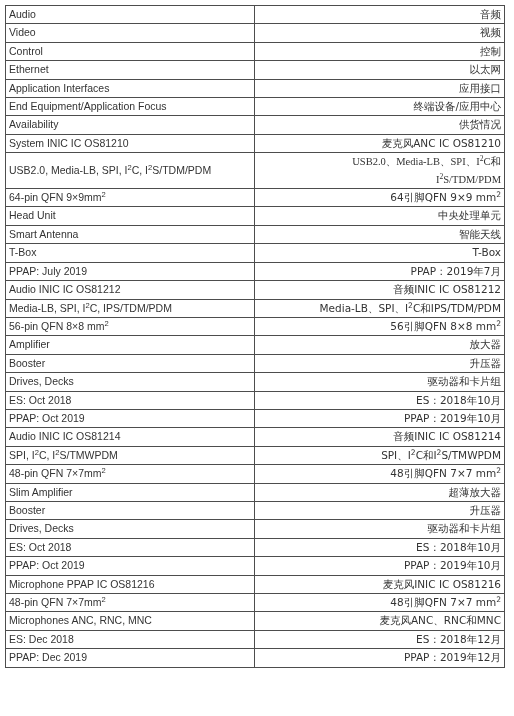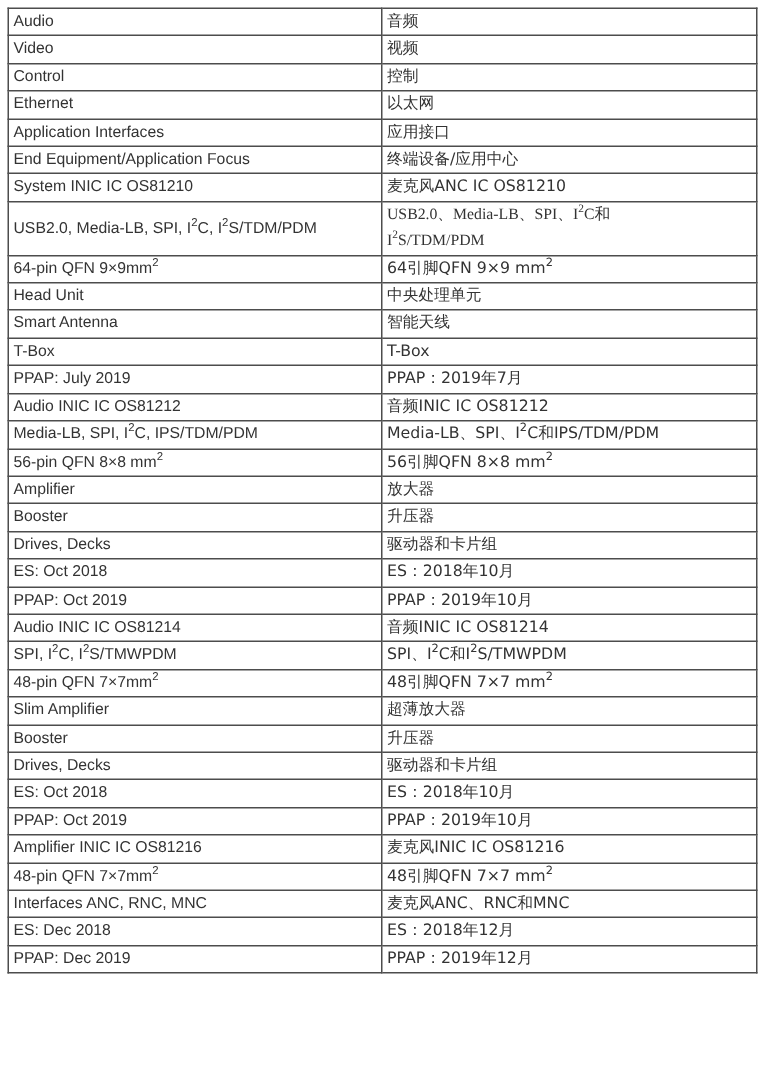--- a/index.html
+++ b/index.html
@@ -37,20 +37,21 @@
     height: 17.4px;
     vertical-align: middle;
     white-space: nowrap;
     overflow: visible;
     color: #333333;
     letter-spacing: 0px;
   }
   table.spec-table td.cell-zh {
     font-family: "DejaVu Sans", "Liberation Sans", sans-serif;
     font-size: 10.5px;
+    text-align: right;
   }
   table.spec-table tr.row-tall td {
     height: 34.8px;
     line-height: 17.4px;
     white-space: normal;
     vertical-align: middle;
   }
   table.spec-table tr.row-tall td.cell-en {
     white-space: nowrap;
   }
@@ -89,20 +90,24 @@
         </tr>
         <tr>
           <td class="cell-en">Application Interfaces</td>
           <td class="cell-zh">应用接口</td>
         </tr>
         <tr>
           <td class="cell-en">End Equipment/Application Focus</td>
           <td class="cell-zh">终端设备/应用中心</td>
         </tr>
         <tr>
+          <td class="cell-en">Availability</td>
+          <td class="cell-zh">供货情况</td>
+        </tr>
+        <tr>
           <td class="cell-en">System INIC IC OS81210</td>
           <td class="cell-zh">麦克风ANC IC OS81210</td>
         </tr>
         <tr class="row-tall">
           <td class="cell-en">USB2.0, Media-LB, SPI, I<sup>2</sup>C, I<sup>2</sup>S/TDM/PDM</td>
           <td class="cell-zh">
             <span class="nowrapline">USB2.0、Media-LB、SPI、I<sup>2</sup>C和</span>
             <span class="nowrapline">I<sup>2</sup>S/TDM/PDM</span>
           </td>
         </tr>
@@ -184,29 +189,29 @@
         </tr>
         <tr>
           <td class="cell-en">ES: Oct 2018</td>
           <td class="cell-zh">ES：2018年10月</td>
         </tr>
         <tr>
           <td class="cell-en">PPAP: Oct 2019</td>
           <td class="cell-zh">PPAP：2019年10月</td>
         </tr>
         <tr>
-          <td class="cell-en">Amplifier INIC IC OS81216</td>
+          <td class="cell-en">Microphone PPAP IC OS81216</td>
           <td class="cell-zh">麦克风INIC IC OS81216</td>
         </tr>
         <tr>
           <td class="cell-en">48-pin QFN 7×7mm<sup>2</sup></td>
           <td class="cell-zh">48引脚QFN 7×7 mm<sup>2</sup></td>
         </tr>
         <tr>
-          <td class="cell-en">Interfaces ANC, RNC, MNC</td>
+          <td class="cell-en">Microphones ANC, RNC, MNC</td>
           <td class="cell-zh">麦克风ANC、RNC和MNC</td>
         </tr>
         <tr>
           <td class="cell-en">ES: Dec 2018</td>
           <td class="cell-zh">ES：2018年12月</td>
         </tr>
         <tr>
           <td class="cell-en">PPAP: Dec 2019</td>
           <td class="cell-zh">PPAP：2019年12月</td>
         </tr>

